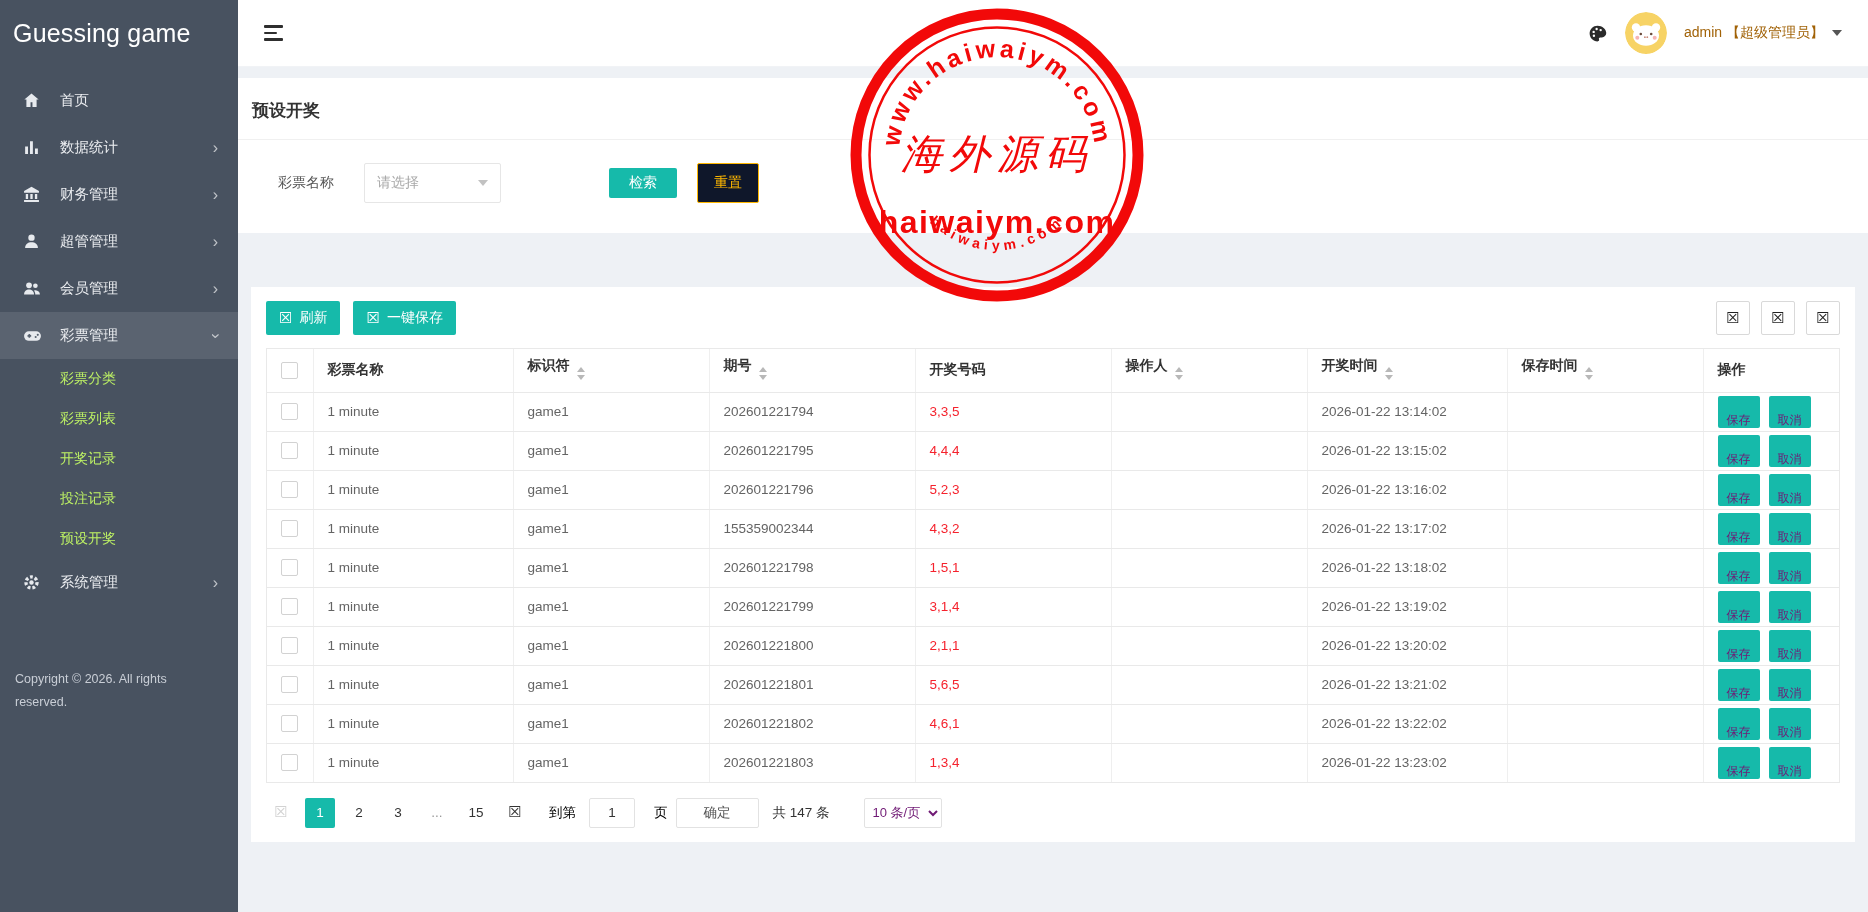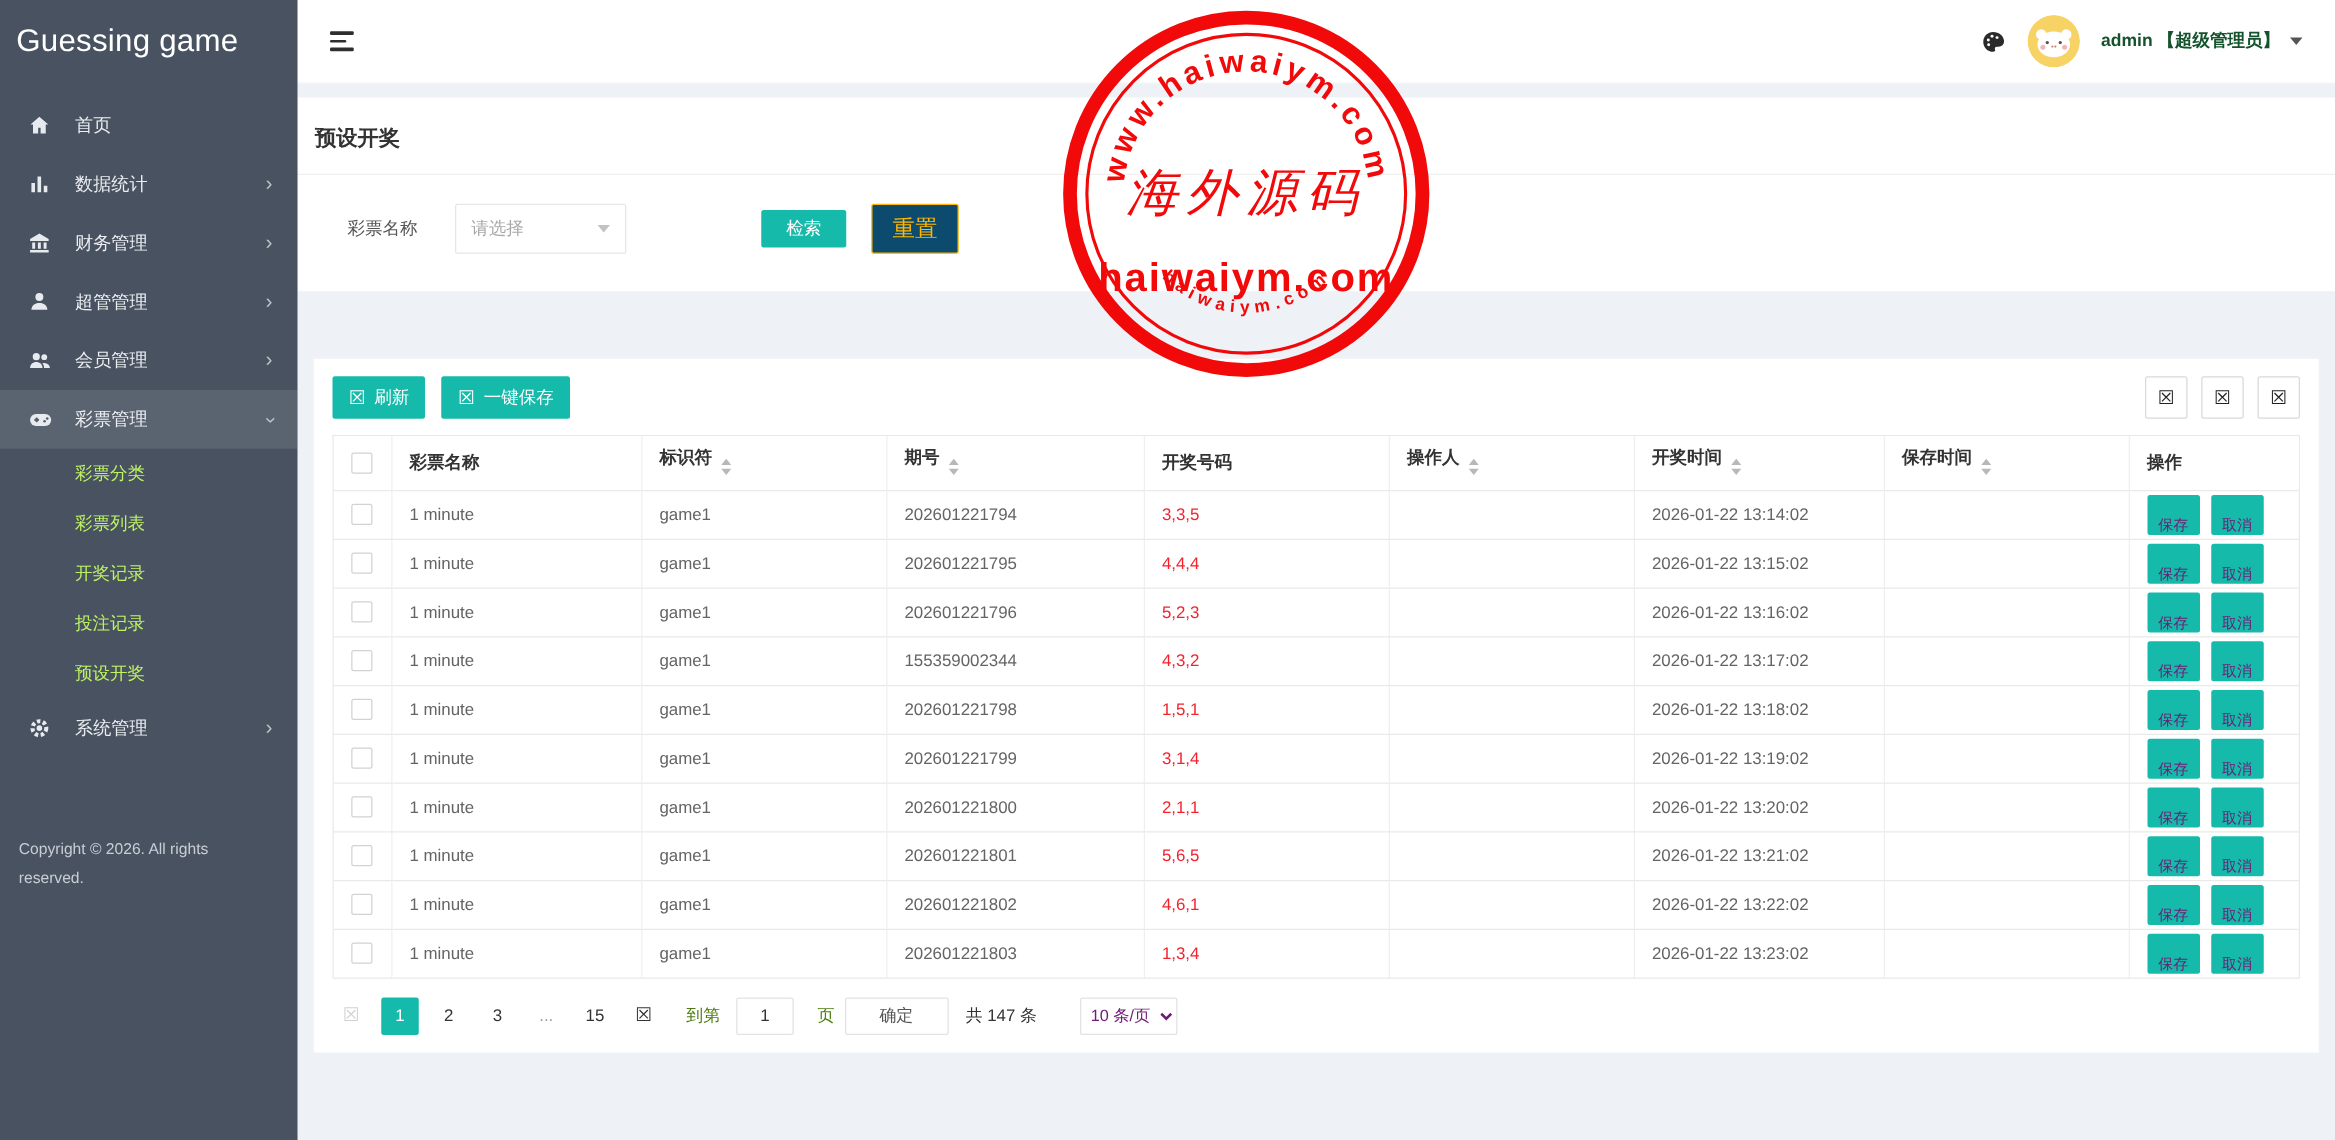--- a/index.html
+++ b/index.html
@@ -25,36 +25,36 @@
   .copyright{margin:62px 0 0 15px;width:175px;color:#c9ced6;font-size:12.5px;line-height:1.85;}
   
   .topbar{position:absolute;left:238px;right:0;top:0;height:67px;background:#fff;display:flex;align-items:center;
           padding:0 26px;z-index:4;border-bottom:1px solid #f1f3f6;}
   .burger{display:flex;flex-direction:column;gap:4px;cursor:pointer;}
   .burger i{display:block;height:2.5px;background:#2e2e2e;border-radius:1px;}
   .burger i:nth-child(1){width:19px;} .burger i:nth-child(2){width:13px;} .burger i:nth-child(3){width:19px;}
   .topbar-right{margin-left:auto;display:flex;align-items:center;gap:17px;}
   .palette-btn{display:flex;align-items:center;cursor:pointer;}
   .avatar{width:42px;height:42px;border-radius:50%;overflow:hidden;cursor:pointer;flex:0 0 auto;}
-  .user-label{font-size:14px;color:#14532d;cursor:pointer;display:flex;align-items:center;gap:8px;font-weight:bold;}
+  .user-label{font-size:14px;color:#a16207;cursor:pointer;display:flex;align-items:center;gap:8px;}
   .caret{width:0;height:0;border:5px solid transparent;border-top:6px solid #555;margin-top:5px;display:inline-block;}
   
   .main{position:absolute;left:238px;top:67px;right:0;bottom:0;overflow:hidden;}
   .panel-top{margin-top:11px;background:#fff;}
   .page-title{padding:21px 14px 17px;font-size:17px;font-weight:bold;color:#333;border-bottom:1px solid #f0f0f0;}
   .filter-row{display:flex;align-items:center;padding:23px 14px 30px 40px;}
   .filter-label{font-size:14px;color:#555;margin-right:30px;}
   .select-box{width:137px;height:40px;border:1px solid #e6e6e6;border-radius:2px;background:#fff;display:flex;
               align-items:center;padding:0 12px;cursor:pointer;}
   .select-box .ph{color:#a9a9a9;font-size:14px;flex:1;}
   .sel-caret{width:0;height:0;border:5px solid transparent;border-top:6px solid #c2c2c2;margin-top:5px;}
   .btn-search{margin-left:108px;height:30px;padding:0 20px;background:var(--accent);border:none;border-radius:2px;
               color:#fff;font-size:14px;cursor:pointer;}
-  .btn-reset{margin-left:20px;height:40px;padding:0 16px;background:#0c4a6e;border:1px solid var(--warn);border-radius:2px;
-             color:var(--warn);font-size:18px;cursor:pointer;}
+  .btn-reset{margin-left:20px;height:40px;padding:0 16px;background:#0f172a;border:1px solid var(--warn);border-radius:2px;
+             color:var(--warn);font-size:14px;cursor:pointer;}
   
   .card{margin:54px 13px 0;background:#fff;padding:14px 15px 14px;}
   .toolbar{display:flex;align-items:center;margin-bottom:13px;}
   .btn-teal{background:var(--accent);color:#fff;border:none;border-radius:2px;height:34px;padding:0 13px;font-size:14px;
             display:inline-flex;align-items:center;gap:7px;margin-right:13px;cursor:pointer;}
   .tofu{font-family:"DejaVu Sans",sans-serif;font-size:15px;line-height:1;}
   .toolbar-right{margin-left:auto;display:flex;gap:11px;}
   .icon-btn{width:34px;height:34px;border:1px solid #d9d9d9;background:#fff;border-radius:2px;display:flex;
             align-items:center;justify-content:center;font-size:16px;color:#222;cursor:pointer;}
   .table-box{border:1px solid #e9e9e9;border-bottom:none;}
@@ -73,21 +73,21 @@
   .num-red{color:var(--red);}
   .mini-btn{background:var(--accent);color:#701a75;font-size:12px;height:23px;padding:16px 9px;border:none;border-radius:2px;
             margin-right:9px;cursor:pointer;}
   
   .pagination{display:flex;align-items:center;margin-top:15px;font-size:13.5px;color:#333;}
   .pg{min-width:30px;height:30px;display:inline-flex;align-items:center;justify-content:center;padding:0 7px;
       margin-right:9px;cursor:pointer;border-radius:2px;}
   .pg.disabled{color:#d2d2d2;cursor:default;}
   .pg.active{background:var(--accent);color:#fff;cursor:default;}
   .pg.ellipsis{color:#999;cursor:default;}
-  .goto-txt{color:#4d7c0f;margin:0 4px 0 10px;}
+  .goto-txt{color:#000000;margin:0 4px 0 10px;}
   .goto-input{width:46px;height:30px;border:1px solid #e2e2e2;border-radius:2px;text-align:center;font-size:13.5px;
               color:#333;margin:0 9px;outline:none;font-family:inherit;}
   .btn-confirm{height:30px;padding:0 27px;background:#fff;border:1px solid #e2e2e2;border-radius:2px;color:#555;
                font-size:13.5px;margin:0 10px 0 4px;cursor:pointer;}
   .total-txt{margin:0 10px 0 4px;color:#333;}
   .per-page{height:30px;border:1px solid #e2e2e2;border-radius:2px;background:#fff;font-size:13px;color:#701a75;
             padding:0 4px;font-family:inherit;margin-left:24px;}
   
   .watermark{position:absolute;left:847px;top:5px;width:300px;height:300px;z-index:40;pointer-events:none;opacity:.96;}
 </style>

